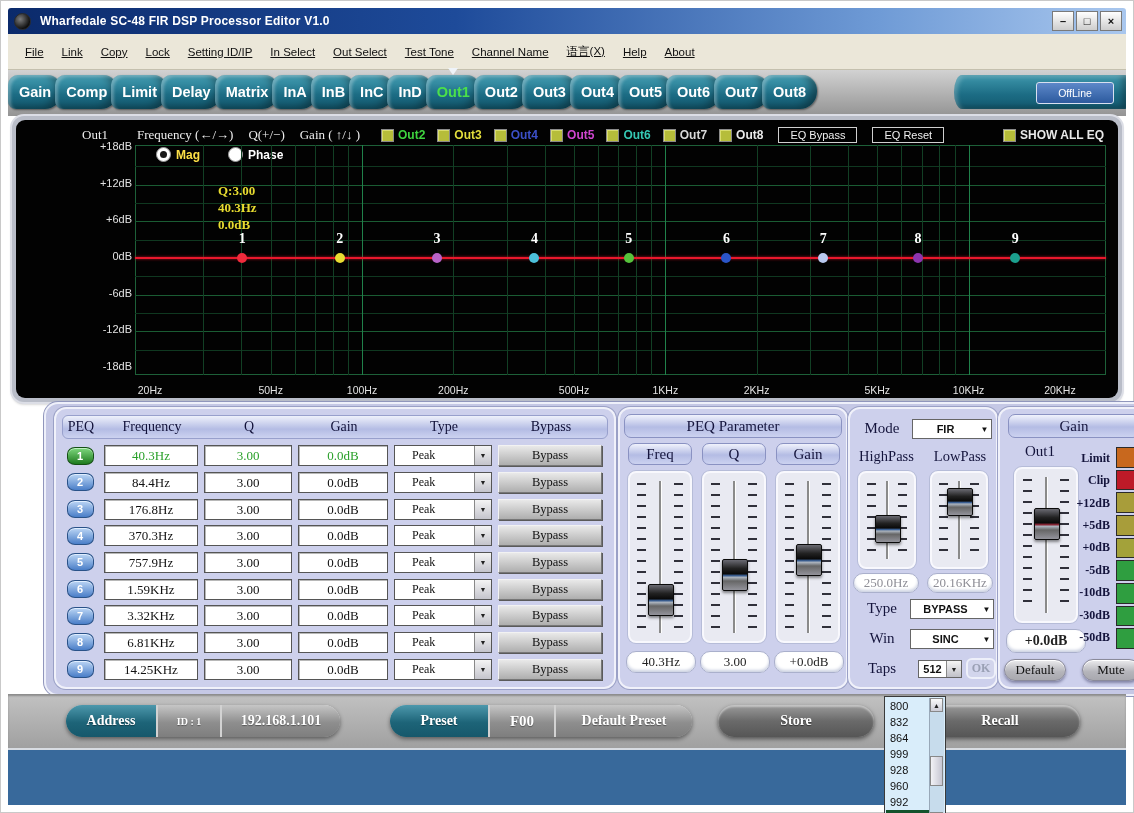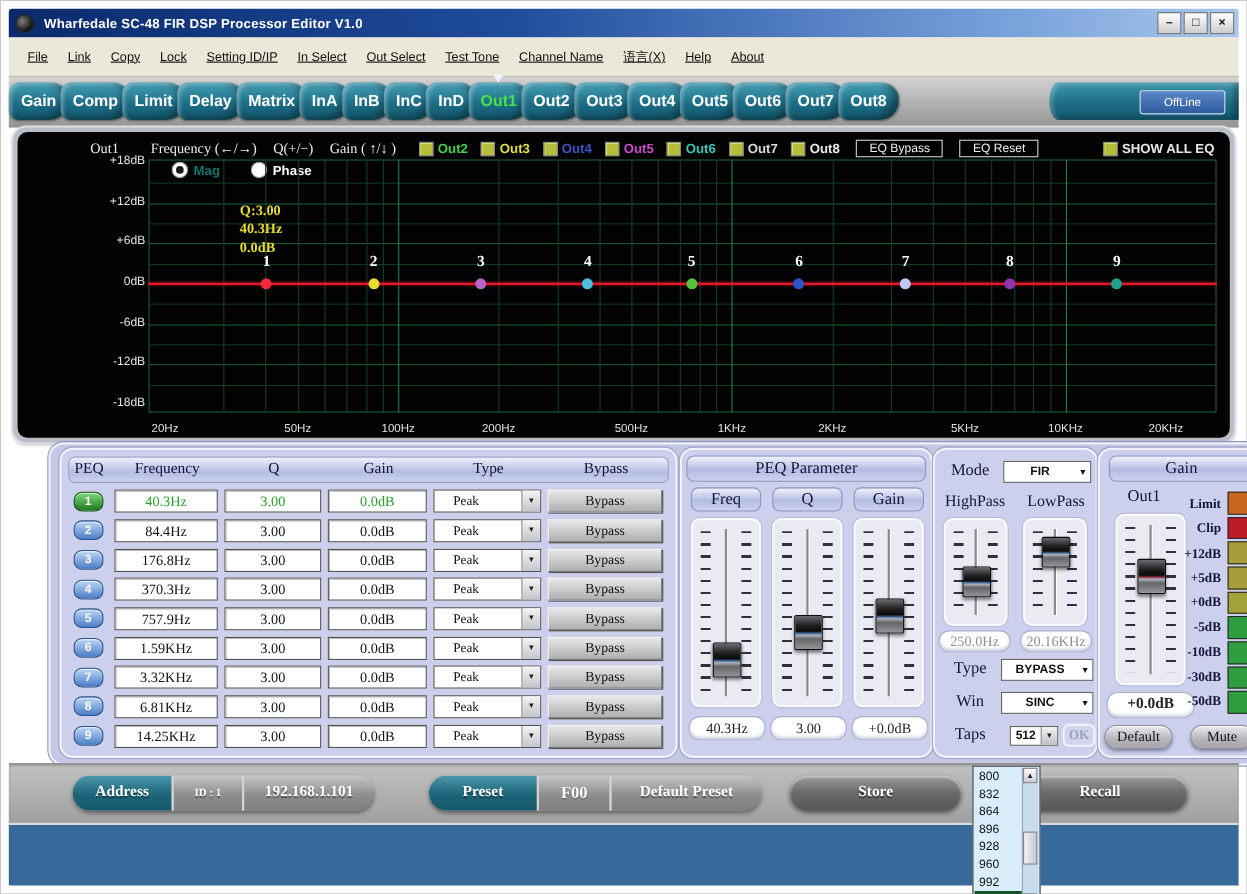--- a/index.html
+++ b/index.html
@@ -52,21 +52,21 @@
   #overlay-list{display:flex;gap:12px;margin-left:6px;}
   .ovl{display:flex;gap:4px;align-items:center;font-size:12px;font-weight:bold;white-space:nowrap;}
   .chk{width:11px;height:11px;background:#b6bd3a;border:1px solid #8a8a8a;box-shadow:inset 1px 1px 0 #d9dd6d;flex:0 0 auto;}
   .eqbtn{background:#000;border:1px solid #cfcfcf;color:#efefef;font-size:11px;padding:1px 11px;white-space:nowrap;font-family:"Liberation Sans",sans-serif;}
   .showall{margin-left:auto;}
   #mag-phase{position:absolute;left:140px;top:27px;display:flex;gap:28px;align-items:center;}
   .radio-wrap{display:flex;align-items:center;gap:5px;}
   .radio{width:13px;height:13px;border-radius:50%;background:#fff;border:1px solid #999;position:relative;flex:0 0 auto;}
   .radio.sel::after{content:'';position:absolute;inset:3px;background:#1a1a1a;border-radius:50%;}
   .rlab{color:#fff;font-weight:bold;font-size:12px;}
-  .rlab.mag{color:#0f766e;}
+  .rlab.mag{color:#fde047;}
   #plot-layer{position:absolute;inset:0;}
   .plot-border{position:absolute;border:1px solid #1d6038;box-sizing:border-box;}
   .gl{position:absolute;}
   .gl.h{height:1px;}
   .gl.h.maj{background:#1a5c33;}
   .gl.h.min{background:#0f3820;}
   .gl.v{width:1px;}
   .gl.v.dec{background:#20814a;}
   .gl.v.min{background:#123f24;}
   .curve{position:absolute;height:2px;background:#e8182c;box-shadow:0 0 3px rgba(232,24,44,.8);}
@@ -660,21 +660,21 @@
     <div class="bigpill" id="recall-btn">Recall</div>
   </div>
 
   <div id="blue-band"></div>
 
   <div id="taps-dd">
     <div id="dd-items">
         <div class="dd-item">800</div>
         <div class="dd-item">832</div>
         <div class="dd-item">864</div>
-        <div class="dd-item">896</div>
+        <div class="dd-item">999</div>
         <div class="dd-item">928</div>
         <div class="dd-item">960</div>
         <div class="dd-item">992</div>
         <div class="dd-item sel">1024</div>
       </div>
     <div id="dd-sb">
       <div class="sb-btn" id="sb-up">▲</div>
       <div id="sb-thumb"></div>
       <div class="sb-btn" id="sb-down">▼</div>
     </div>

